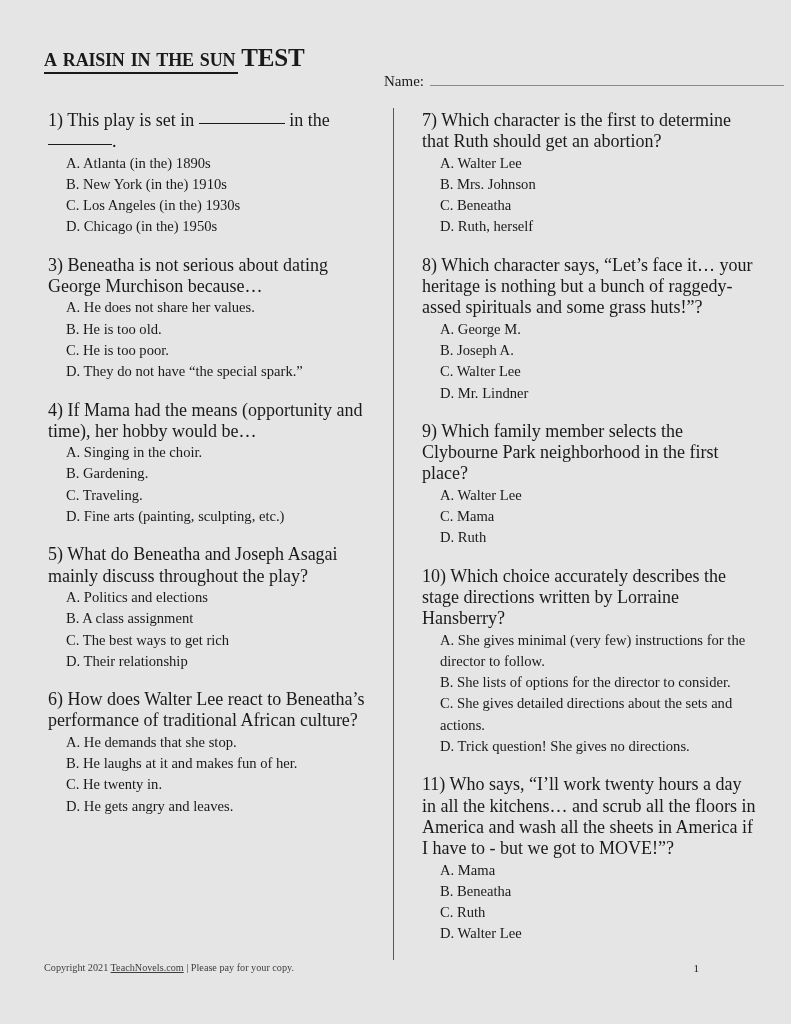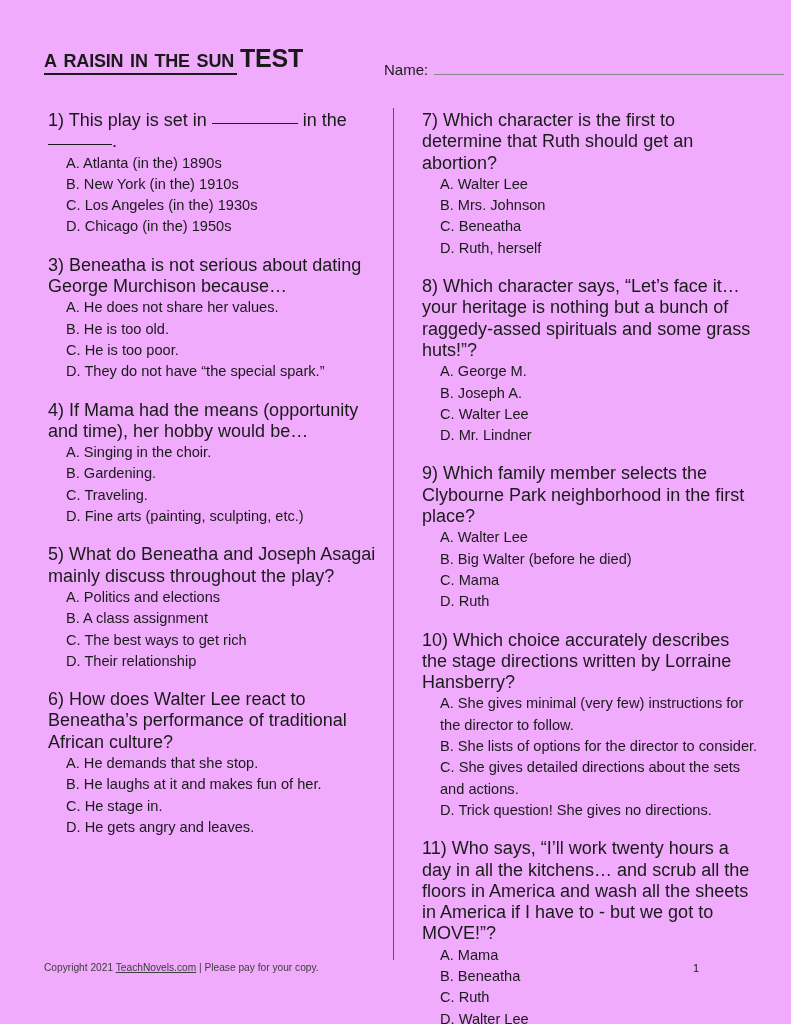--- a/index.html
+++ b/index.html
@@ -14,21 +14,22 @@
     color: #1a1a1a;
     position: relative;
     overflow: hidden;
   }
 
   .page {
     position: absolute;
     left: 0; top: 0;
     width: 791px;
     height: 1024px;
-    background: #f0abfc;
+    background: #e5e5e5;
+    font-family: Liberation Serif, serif;
   }
 
   
   .header-row {
     position: absolute;
     left: 44px;
     top: 44px;
     width: 700px;
     height: 36px;
   }
@@ -51,21 +52,21 @@
     padding-right: 3px;
   }
   .title-book::first-letter { }
   .title-rest {
     padding-left: 3px;
   }
 
   .name-block {
     position: absolute;
     left: 340px;
-    top: 16px;
+    top: 27px;
     width: 400px;
     display: flex;
     align-items: baseline;
   }
   .name-label {
     font-size: 15px;
     white-space: nowrap;
   }
   .name-line {
     flex: 1;
@@ -220,21 +221,21 @@
             <li class="option">B. A class assignment</li>
             <li class="option">C. The best ways to get rich</li>
             <li class="option">D. Their relationship</li>
           </ul>
         </div>
         <div class="question">
           <p class="q-text"><span class="q-num">6)</span> <span>How does Walter Lee react to Beneatha’s performance of traditional African culture?</span></p>
           <ul class="options">
             <li class="option">A. He demands that she stop.</li>
             <li class="option">B. He laughs at it and makes fun of her.</li>
-            <li class="option">C. He stage in.</li>
+            <li class="option">C. He twenty in.</li>
             <li class="option">D. He gets angry and leaves.</li>
           </ul>
         </div>
       </div>
     <div class="col col-right">
         <div class="question">
           <p class="q-text"><span class="q-num">7)</span> <span>Which character is the first to determine that Ruth should get an abortion?</span></p>
           <ul class="options">
             <li class="option">A. Walter Lee</li>
             <li class="option">B. Mrs. Johnson</li>
@@ -248,21 +249,20 @@
             <li class="option">A. George M.</li>
             <li class="option">B. Joseph A.</li>
             <li class="option">C. Walter Lee</li>
             <li class="option">D. Mr. Lindner</li>
           </ul>
         </div>
         <div class="question">
           <p class="q-text"><span class="q-num">9)</span> <span>Which family member selects the Clybourne Park neighborhood in the first place?</span></p>
           <ul class="options">
             <li class="option">A. Walter Lee</li>
-            <li class="option">B. Big Walter (before he died)</li>
             <li class="option">C. Mama</li>
             <li class="option">D. Ruth</li>
           </ul>
         </div>
         <div class="question">
           <p class="q-text"><span class="q-num">10)</span> <span>Which choice accurately describes the stage directions written by Lorraine Hansberry?</span></p>
           <ul class="options">
             <li class="option">A. She gives minimal (very few) instructions for the director to follow.</li>
             <li class="option">B. She lists of options for the director to consider.</li>
             <li class="option">C. She gives detailed directions about the sets and actions.</li>

